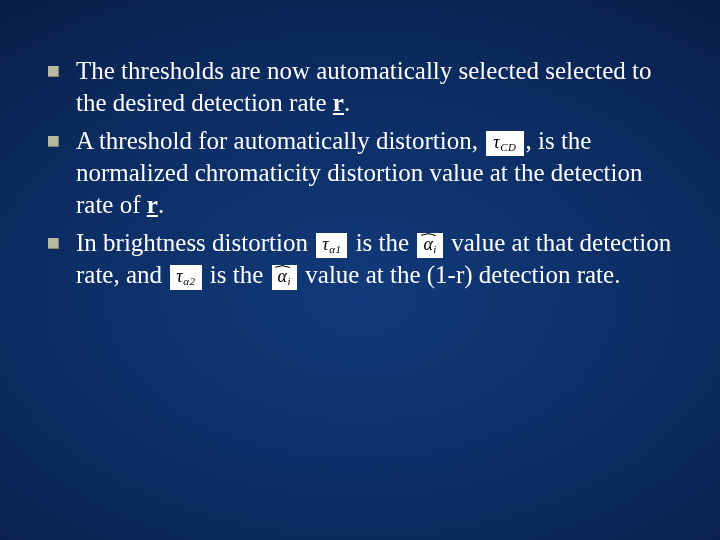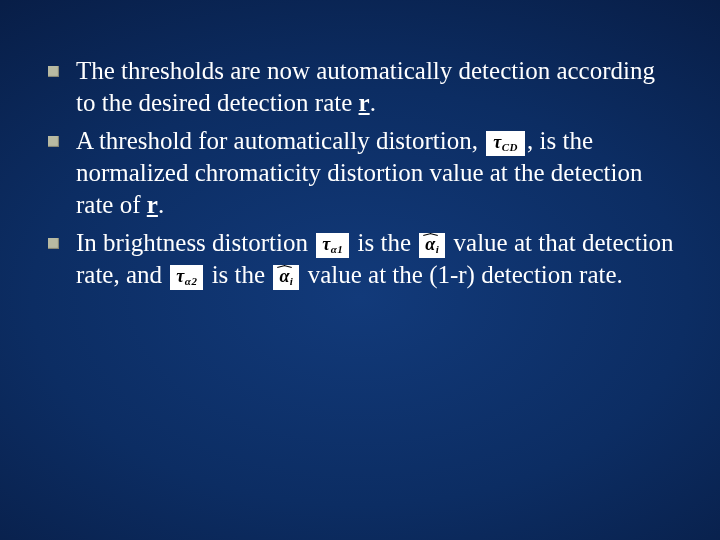--- a/index.html
+++ b/index.html
@@ -53,21 +53,20 @@
     background: #fff;
     color: #000;
     font-family: "Times New Roman", Times, serif;
     font-size: 18px;
     line-height: 1;
     padding: 2px 6px 3px 6px;
     margin: 0 2px;
     vertical-align: 1px;
     letter-spacing: 0.5px;
     position: relative;
-    font-weight: bold;
   }
   .sym.wide { padding-left: 7px; padding-right: 7px; }
   .sub { font-size: 11px; vertical-align: -3px; font-style: italic; }
   .ital { font-style: italic; }
   
   .hat2 {
     position: absolute;
     left: 14%;
     top: -2px;
     width: 58%;
@@ -84,21 +83,21 @@
   .hat2::before { left: 0; transform: rotate(-14deg); transform-origin: right; }
   .hat2::after  { right: 0; transform: rotate(14deg); transform-origin: left; }
 </style>
 </head>
 <body>
 
 <div class="slide">
   <ul class="bullet-list">
 
     <li>
-      <span>The thresholds are now automatically detection according to the desired detection rate </span><span class="under-bold">r</span><span>.</span>
+      <span>The thresholds are now automatically selected selected to the desired detection rate </span><span class="under-bold">r</span><span>.</span>
     </li>
 
     <li>
       <span>A threshold for automatically distortion, </span><span class="sym wide"><span class="ital">τ</span><span class="sub">CD</span></span><span>, is the normalized chromaticity distortion value at the detection rate of </span><span class="under-bold">r</span><span>.</span>
     </li>
 
     <li>
       <span>In brightness distortion </span><span class="sym"><span class="ital">τ</span><span class="sub">α1</span></span><span> is the </span><span class="sym"><span class="hat2"></span><span class="ital">α</span><span class="sub">i</span></span><span> value at that detection rate, and </span><span class="sym"><span class="ital">τ</span><span class="sub">α2</span></span><span> is the </span><span class="sym"><span class="hat2"></span><span class="ital">α</span><span class="sub">i</span></span><span> value at the (1-r) detection rate.</span>
     </li>
 

